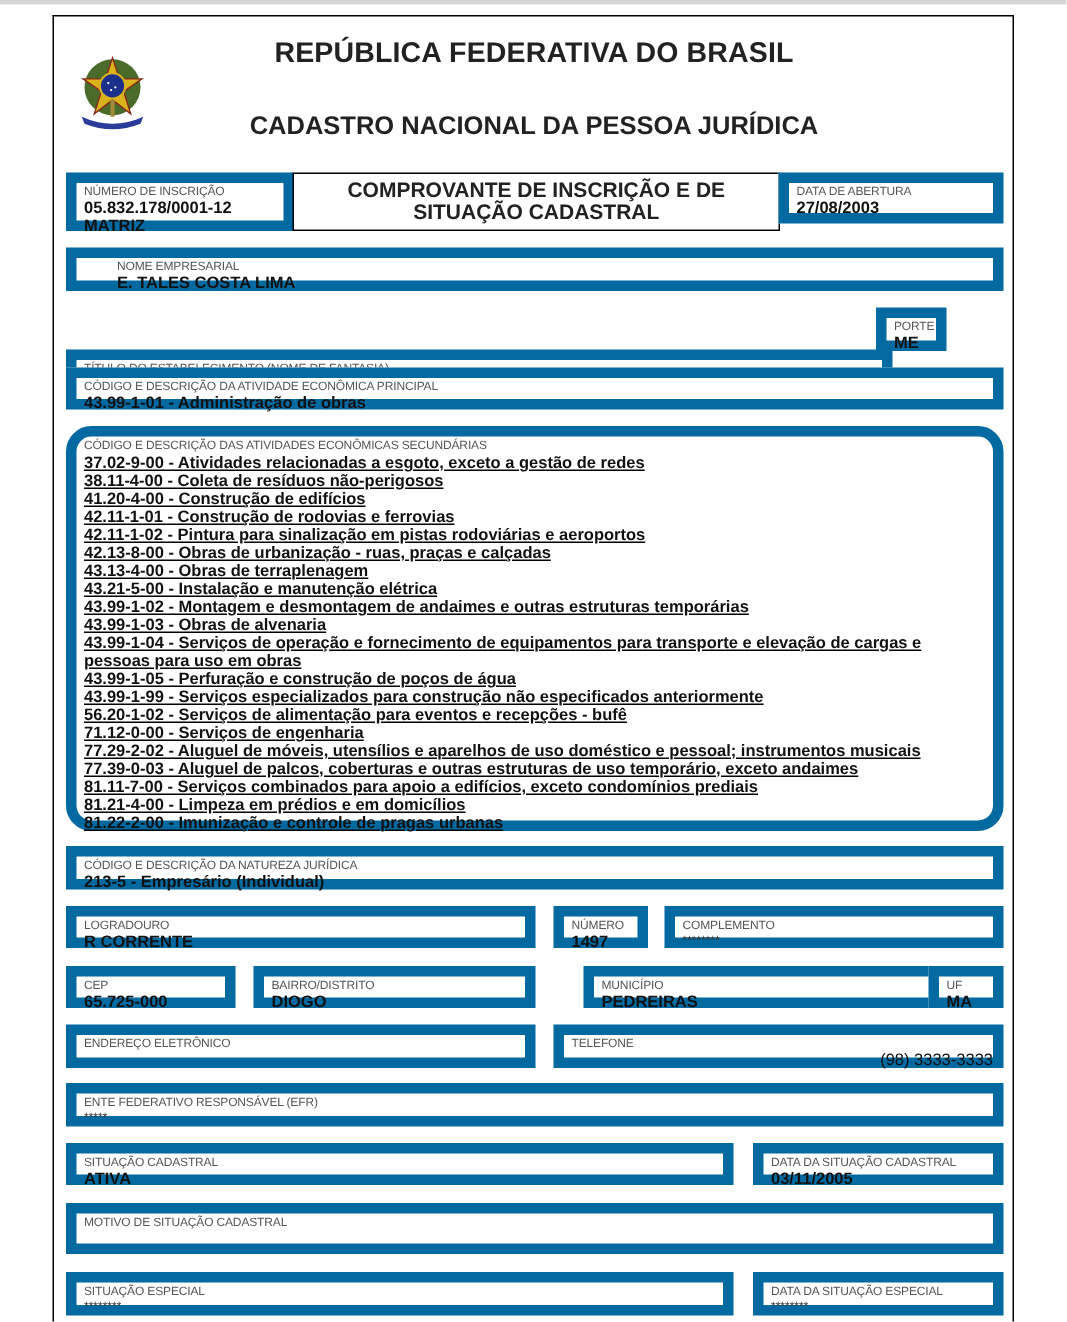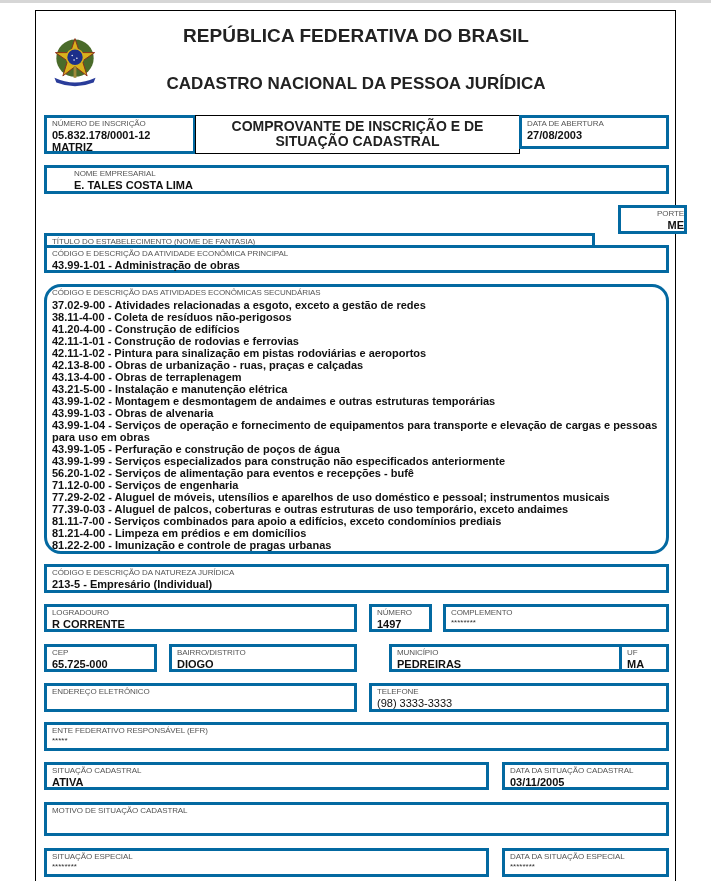--- a/index.html
+++ b/index.html
@@ -17,38 +17,38 @@
   .crest { position: absolute; left: 47px; top: 33px; width: 56px; height: 56px; }
   .h1 {
     position: absolute; left: 36px; width: 640px; top: 25px; text-align: center;
     font-size: 19px; font-weight: bold; color: #222; letter-spacing: 0.1px;
   }
   .h2 {
     position: absolute; left: 36px; width: 640px; top: 74px; text-align: center;
     font-size: 17px; font-weight: bold; color: #222;
   }
   .box {
-    position: absolute; border: 3px solid #0369a1; box-sizing: border-box;
+    position: absolute; border: 7px solid #0369a1; box-sizing: border-box;
     padding: 1px 0 0 5px; background: #fff;
   }
   .lbl {
     display: block; font-size: 8px; color: #555; line-height: 10px;
     white-space: nowrap; text-transform: uppercase; letter-spacing: -0.1px;
   }
   .val {
     display: block; font-size: 11px; font-weight: bold; color: #111;
     line-height: 12px; white-space: nowrap;
   }
   .val.mask { font-size: 8px; font-weight: normal; color: #333; line-height: 10px; }
   .title-box {
     position: absolute; border: 1px solid #000; box-sizing: border-box;
     font-size: 14px; font-weight: bold; color: #222; text-align: center;
     line-height: 15px; padding-top: 3px;
   }
-  .act-list { margin-top: 1px; }
+  .act-list { margin-top: 1px; text-decoration: underline; }
   .act {
     font-size: 11px; font-weight: bold; color: #111; line-height: 12px;
     white-space: normal; padding-right: 4px;
   }
 </style>
 </head>
 <body>
 
 <div class="topstrip"></div>
 <div class="frame"></div>
@@ -80,21 +80,21 @@
 
 <div class="box" style="left:44px;top:165px;width:625px;height:29px;padding-left:27px;">
   <span class="lbl">NOME EMPRESARIAL</span>
   <span class="val">E. TALES COSTA LIMA</span>
 </div>
 
 <div class="box" style="left:44px;top:205px;width:551px;height:29px;margin-top:28px;">
   <span class="lbl">TÍTULO DO ESTABELECIMENTO (NOME DE FANTASIA)</span>
   <span class="val">CONSTRUTORA TALES</span>
 </div>
-<div class="box" style="left:618px;top:205px;width:69px;height:29px;text-align:right;">
+<div class="box" style="left:584px;top:205px;width:47px;height:29px;">
   <span class="lbl">PORTE</span>
   <span class="val">ME</span>
 </div>
 
 <div class="box" style="left:44px;top:245px;width:625px;height:28px;">
   <span class="lbl">CÓDIGO E DESCRIÇÃO DA ATIVIDADE ECONÔMICA PRINCIPAL</span>
   <span class="val">43.99-1-01 - Administração de obras</span>
 </div>
 
 <div class="box" style="left:44px;top:284px;width:625px;height:270px;border-radius:17px;">
@@ -156,21 +156,21 @@
 <div class="box" style="left:619px;top:644px;width:50px;height:28px;">
   <span class="lbl">UF</span>
   <span class="val">MA</span>
 </div>
 
 <div class="box" style="left:44px;top:683px;width:313px;height:29px;">
   <span class="lbl">ENDEREÇO ELETRÔNICO</span>
 </div>
 <div class="box" style="left:369px;top:683px;width:300px;height:29px;">
   <span class="lbl">TELEFONE</span>
-  <span class="val" style="font-weight:normal;">(98) 3333-3333</span>
+  <span class="val" style="font-weight:normal;text-align:right;">(98) 3333-3333</span>
 </div>
 
 <div class="box" style="left:44px;top:722px;width:625px;height:29px;">
   <span class="lbl">ENTE FEDERATIVO RESPONSÁVEL (EFR)</span>
   <span class="val mask">*****</span>
 </div>
 
 <div class="box" style="left:44px;top:762px;width:445px;height:28px;">
   <span class="lbl">SITUAÇÃO CADASTRAL</span>
   <span class="val">ATIVA</span>

